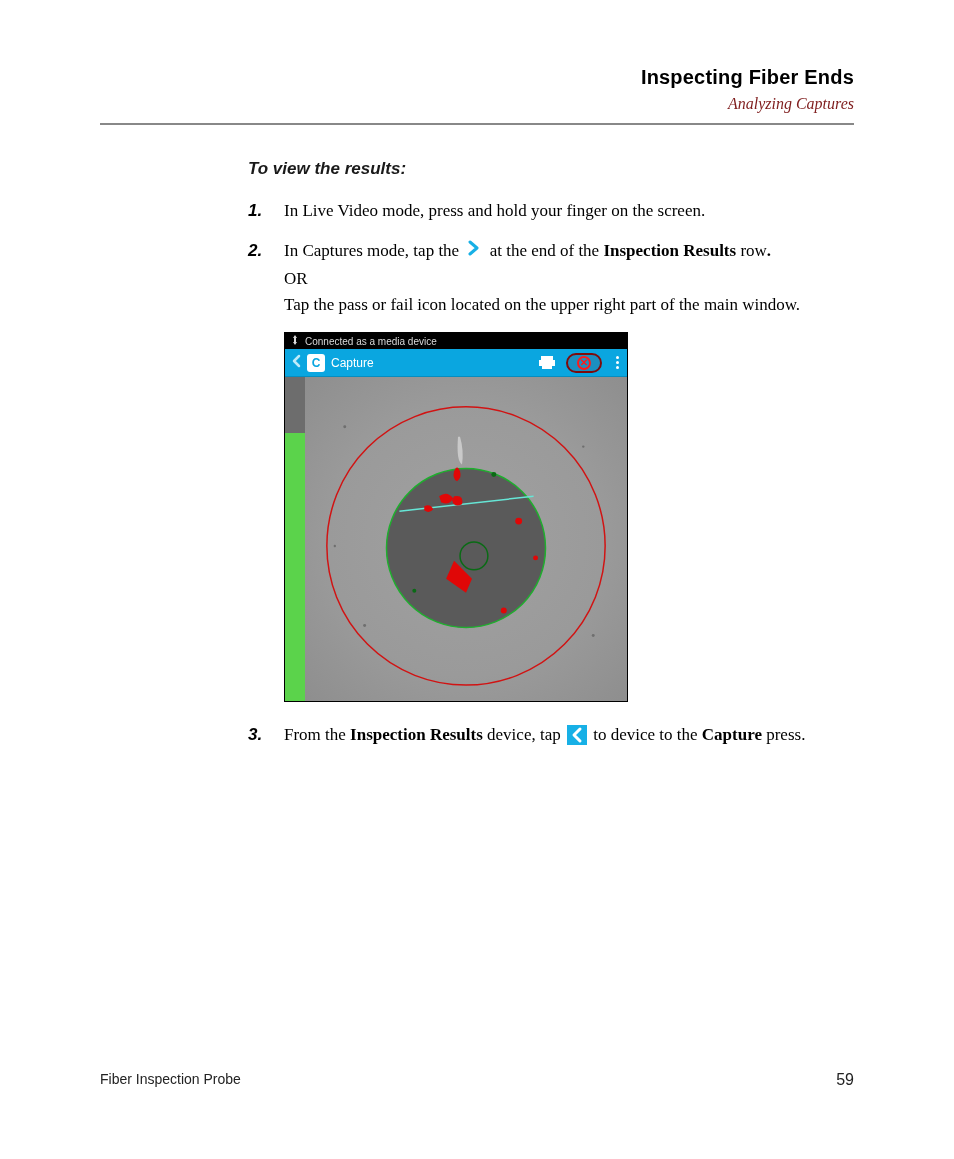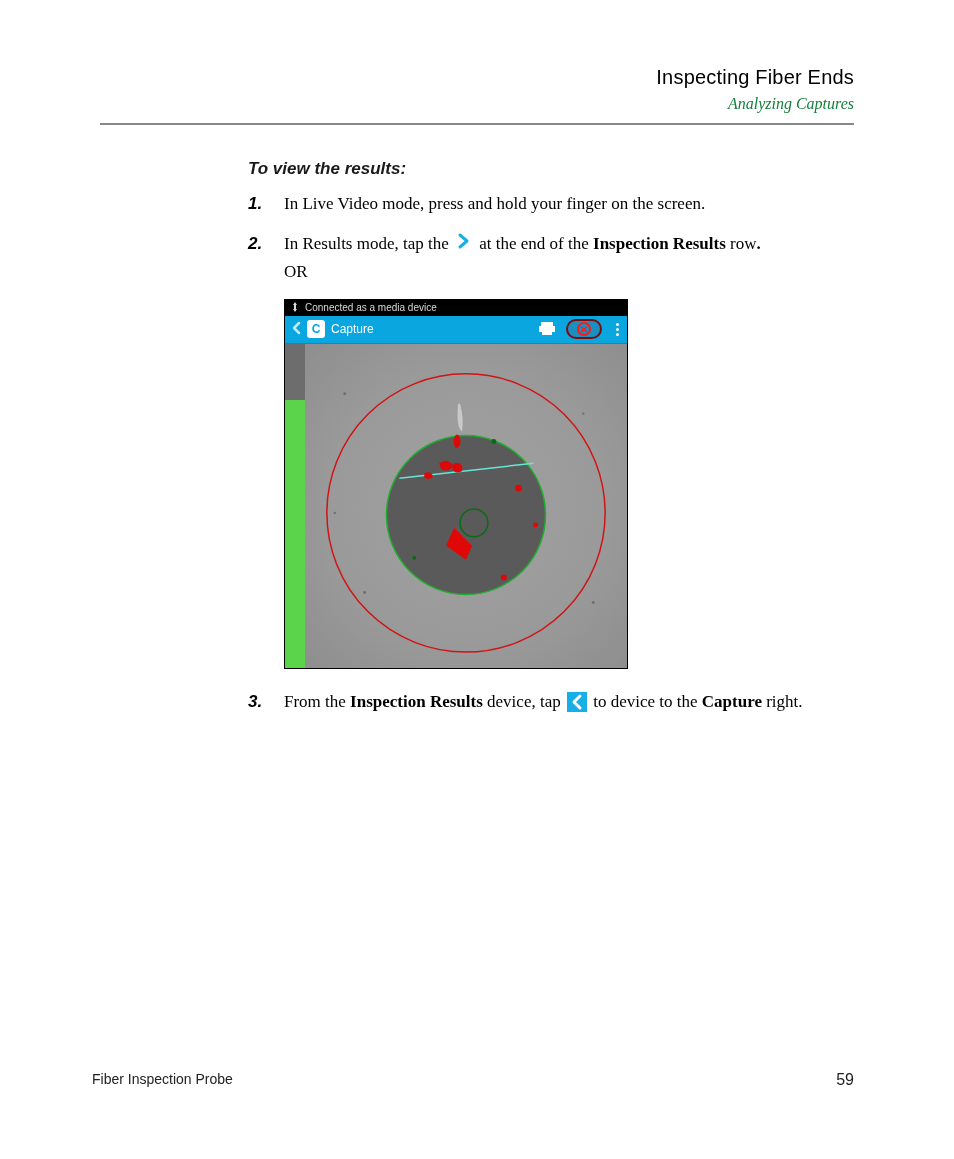--- a/index.html
+++ b/index.html
@@ -13,46 +13,46 @@
     }
     .page {
       padding: 66px 100px 0 100px;
     }
     .header-block {
       text-align: right;
       margin-bottom: 8px;
     }
     .chapter-title {
       font-family: Arial, Helvetica, sans-serif;
-      font-weight: 400;
+      font-weight: 700;
       font-size: 20px;
       letter-spacing: 0.2px;
     }
     .section-title {
       font-style: italic;
       font-size: 16px;
       margin-top: 6px;
-      color: #15803d;
+      color: #7f1d1d;
     }
     .hr {
       border: none;
       border-top: 2px solid #888;
       margin-top: 10px;
       margin-bottom: 34px;
     }
     .content {
       padding-left: 148px;
     }
     .subhead {
       font-family: Arial, Helvetica, sans-serif;
       font-weight: 900;
       font-style: italic;
       font-size: 17px;
       color: #1a1a1a;
-      margin-bottom: 12px;
+      margin-bottom: 19px;
     }
     .step {
       display: flex;
       align-items: flex-start;
       margin-bottom: 14px;
       font-size: 17px;
       line-height: 1.55;
     }
     .step-num {
       font-family: Arial, Helvetica, sans-serif;
@@ -158,21 +158,21 @@
       background:#6d6d6d;
     }
     .ss-canvas {
       position:absolute;
       top:44px; left:20px; right:0; bottom:0;
       background: radial-gradient(circle at 50% 50%, #a1a1a1 0%, #9a9a9a 60%, #8e8e8e 100%);
     }
     .footer {
       position: absolute;
       bottom: 70px;
-      left: 92px;
+      left: 100px;
       right: 100px;
       display: flex;
       justify-content: space-between;
       font-size: 14px;
       font-family: Arial, Helvetica, sans-serif;
       color: #222;
     }
     .footer .pagenum { font-weight: 400; font-size: 16px;}
   </style>
 </head>
@@ -189,30 +189,31 @@
     <div class="subhead">To view the results:</div>
 
     <div class="step">
       <div class="step-num">1.</div>
       <div class="step-body">In Live Video mode, press and hold your finger on the screen.</div>
     </div>
 
     <div class="step">
       <div class="step-num">2.</div>
       <div class="step-body">
-        <span>In Results mode, tap the </span>
+        <span>In Captures mode, tap the </span>
         <span class="inline-chev">
           <svg width="18" height="18" viewBox="0 0 18 18">
             <polyline points="5,3 12,9 5,15" stroke="#17b0e6" stroke-width="3" fill="none" stroke-linecap="round" stroke-linejoin="round"></polyline>
           </svg>
         </span>
         <span> at the end of the </span>
         <strong>Inspection Results</strong>
         <span> row</span><strong>.</strong>
         <div class="or-line">OR</div>
+        <div class="extra-line">Tap the pass or fail icon located on the upper right part of the main window.</div>
       </div>
     </div>
 
     <div class="screenshot">
       <div class="ss-statusbar">
         <span>
           <svg width="8" height="10" viewBox="0 0 8 10">
               <path d="M4 0 L6 3 H5 V7 H6 L4 10 L2 7 H3 V3 H2 Z" fill="#d9d9d9"></path>
             </svg>
         </span>
@@ -282,21 +283,21 @@
 
     <div class="step">
       <div class="step-num">3.</div>
       <div class="step-body">
         <span>From the </span><strong>Inspection Results</strong><span> device, tap </span>
         <span class="inline-back">
           <svg width="20" height="20" viewBox="0 0 20 20">
             <polyline points="13,4 7,10 13,16" stroke="#fff" stroke-width="3" fill="none" stroke-linecap="round" stroke-linejoin="round"></polyline>
           </svg>
         </span>
-        <span> to device to the </span><strong>Capture</strong><span> right.</span>
+        <span> to device to the </span><strong>Capture</strong><span> press.</span>
       </div>
     </div>
 
   </div>
 </div>
 
 <div class="footer">
   <span>Fiber Inspection Probe</span>
   <span class="pagenum">59</span>
 </div>

